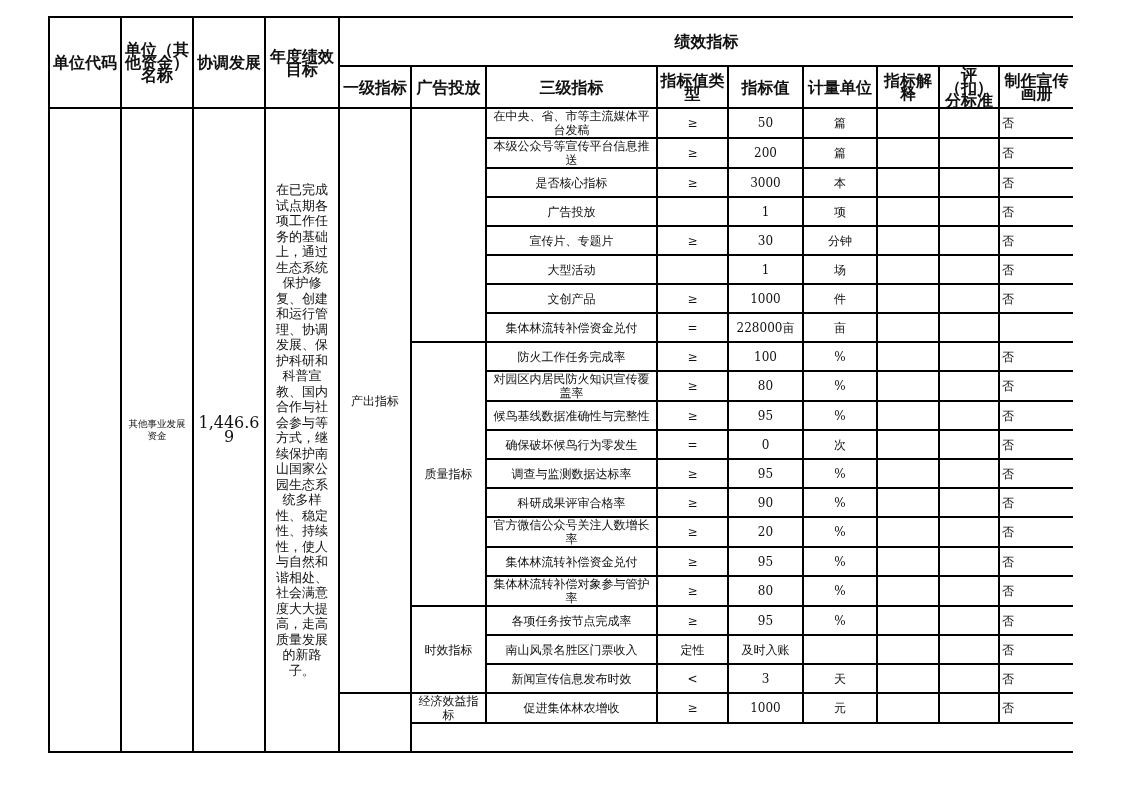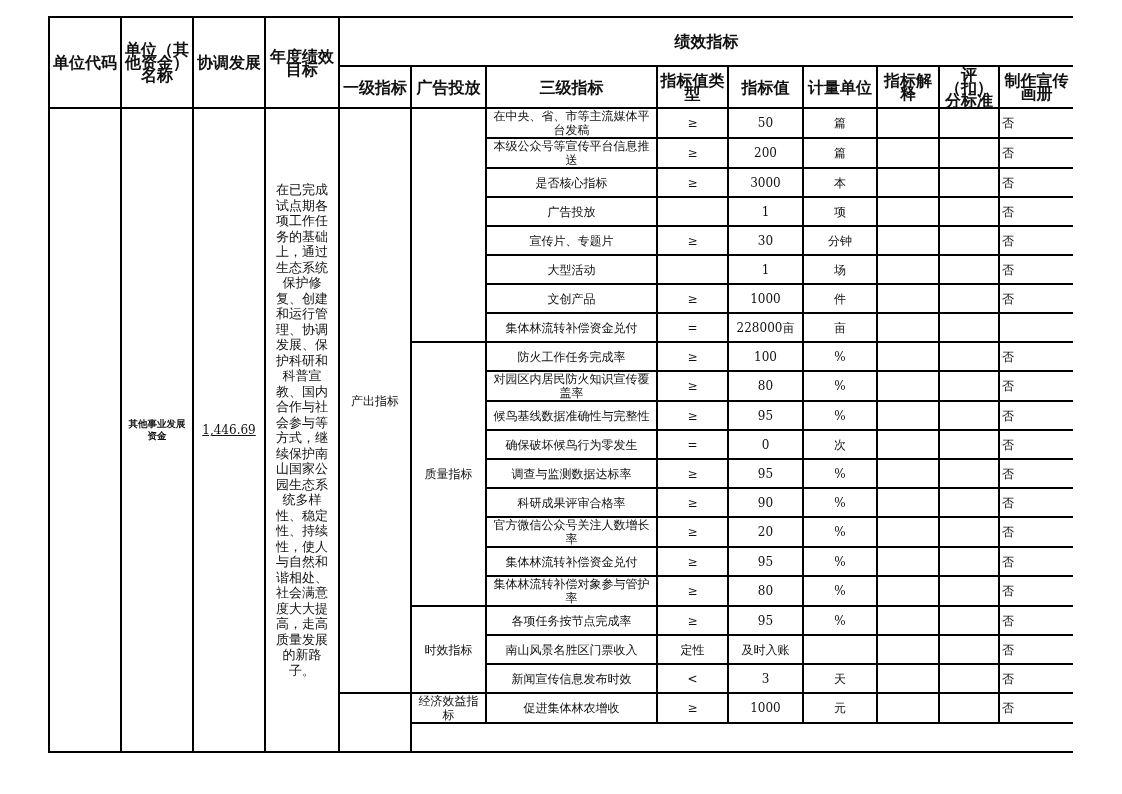--- a/index.html
+++ b/index.html
@@ -4,23 +4,23 @@
 <style>
   html, body { margin: 0; padding: 0; background: #ffffff; }
   body { width: 1122px; height: 794px; position: relative; overflow: hidden;
          font-family: "DejaVu Serif", "Liberation Serif", serif; color: #111; }
   .sheet { position: absolute; left: 48px; top: 16px; width: 1025px; height: 745px; overflow: hidden; }
   table.perf { border-collapse: collapse; table-layout: fixed; width: 1025px; }
   table.perf td { border: 2px solid #000; text-align: center; vertical-align: middle;
                   padding: 0 2px; font-size: 12px; line-height: 14px; overflow: hidden; word-break: break-all; }
   table.perf td.hd { font-family: "DejaVu Sans", "Liberation Sans", sans-serif; font-size: 16px; font-weight: bold; line-height: 13px; }
   table.perf td.lt { text-align: left; }
-  table.perf td.sm { font-size: 12px; text-decoration: underline; }
+  table.perf td.sm { font-size: 16px; }
   table.perf td.goal { font-size: 13px; line-height: 15.5px; padding: 0 10px; }
-  table.perf td.unitname { font-family: "DejaVu Sans", "Liberation Sans", sans-serif; font-weight: bold; font-size: 9.5px; line-height: 12px; }
+  table.perf td.unitname { font-family: "DejaVu Sans", "Liberation Sans", sans-serif; font-weight: normal; font-size: 9.5px; line-height: 12px; }
   tr.h1 td { height: 47px; }
   tr.h2 td { height: 40px; }
   tr.r td { height: 27px; }
 </style>
 </head>
 <body>
 
 <div class="sheet">
 <table class="perf">
   <colgroup>

